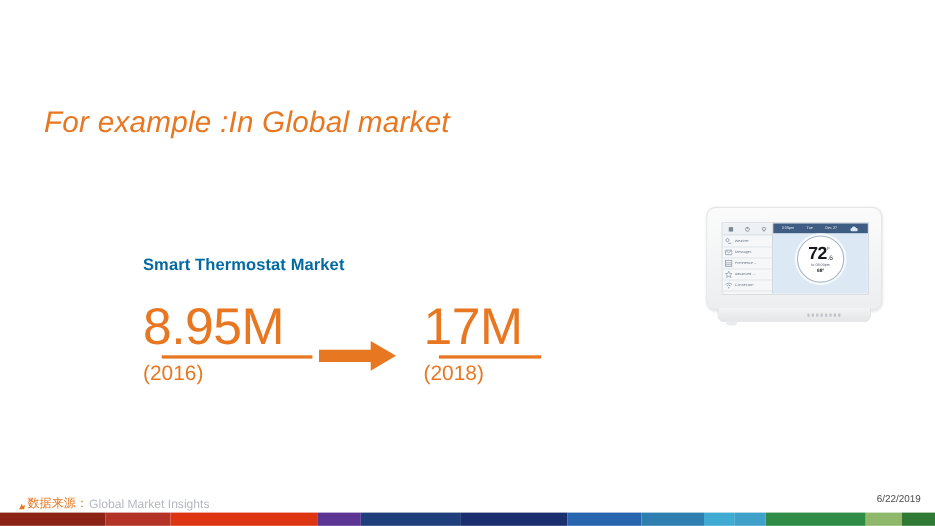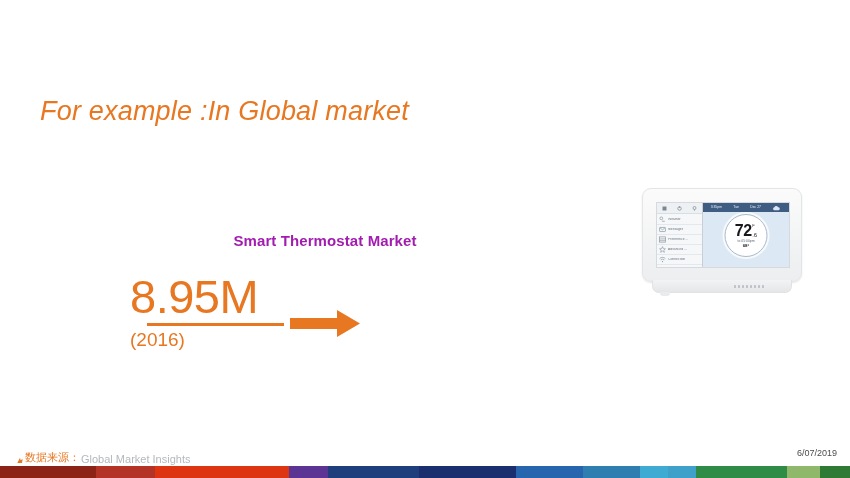--- a/index.html
+++ b/index.html
@@ -30,24 +30,24 @@
   }
 
   
   .stat-block {
     position: absolute;
     left: 120px;
     top: 232px;
     width: 400px;
   }
   .stat-heading {
-    text-align: center;
+    text-align: left;
     font-size: 15px;
     font-weight: bold;
-    color: #a21caf;
+    color: #0369a1;
     letter-spacing: 0.1px;
     margin-left: 10px;
   }
   .stat-row {
     position: relative;
     margin-top: 24px;
     height: 100px;
   }
   .stat-item {
     position: absolute;
@@ -323,20 +323,25 @@
       <div class="stat-rule"></div>
       <span class="stat-year">(2016)</span>
     </div>
 
     <div class="arrow-wrap">
       <svg width="80" height="34" viewBox="0 0 80 34">
         <polygon points="0,9 47,9 47,1 70,14.5 47,28 47,20 0,20" fill="#E87722"></polygon>
       </svg>
     </div>
 
+    <div class="stat-item right">
+      <span class="stat-value">17M</span>
+      <div class="stat-rule"></div>
+      <span class="stat-year">(2018)</span>
+    </div>
 
   </div>
 </div>
 
 <div class="device">
   <div class="device-body">
 
     <div class="device-screen">
 
       <div class="scr-menu">
@@ -443,21 +448,21 @@
 </div>
 
 <div class="footer-source">
   <svg class="src-marker" viewBox="0 0 12 12">
     <path d="M2 9 L6 1 L7 5 L10 3 L9 9 Z" fill="currentColor"></path>
   </svg>
   <span class="src-cn">数据来源：</span>
   <span class="src-en">Global Market Insights</span>
 </div>
 
-<div class="footer-date">6/07/2019</div>
+<div class="footer-date">6/22/2019</div>
 
 <div class="color-band">
     <i style="background: rgb(140, 35, 23); width: 127px;"></i>
     <i style="background: rgb(179, 51, 38); width: 78px;"></i>
     <i style="background: rgb(221, 53, 18); width: 177px;"></i>
     <i style="background: rgb(91, 52, 148); width: 52px;"></i>
     <i style="background: rgb(31, 62, 124); width: 120px;"></i>
     <i style="background: rgb(27, 47, 110); width: 128px;"></i>
     <i style="background: rgb(39, 102, 174); width: 88px;"></i>
     <i style="background: rgb(47, 126, 176); width: 75px;"></i>

